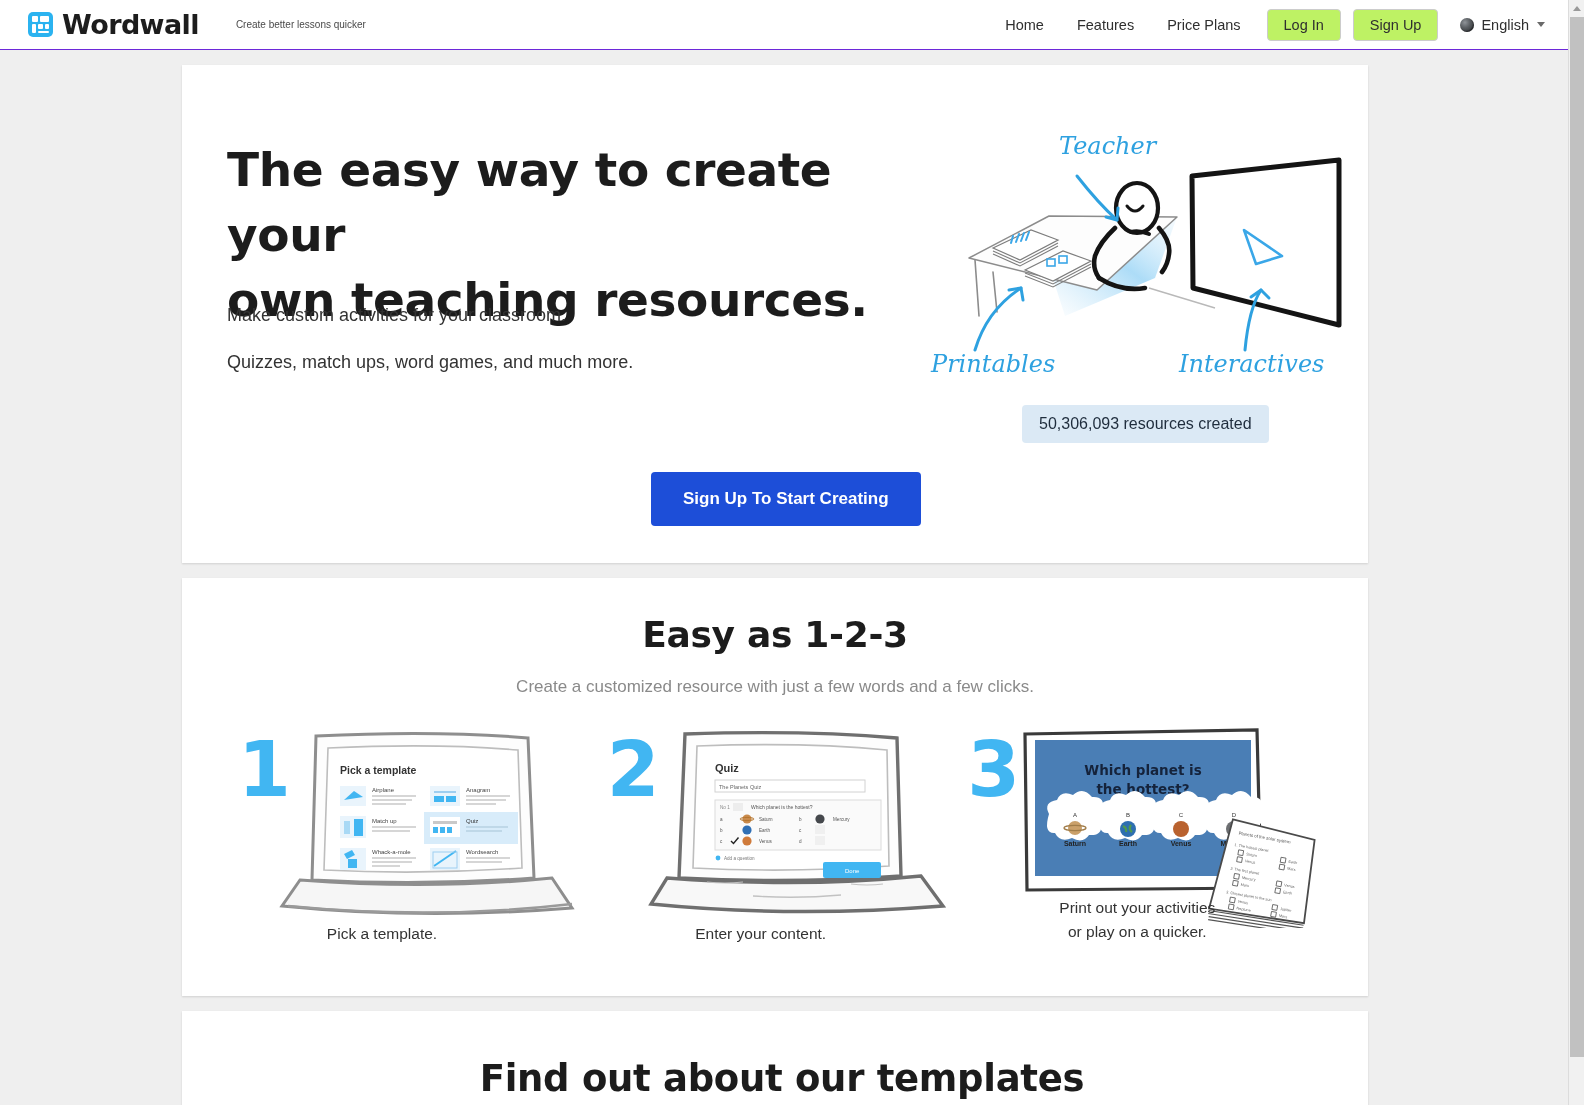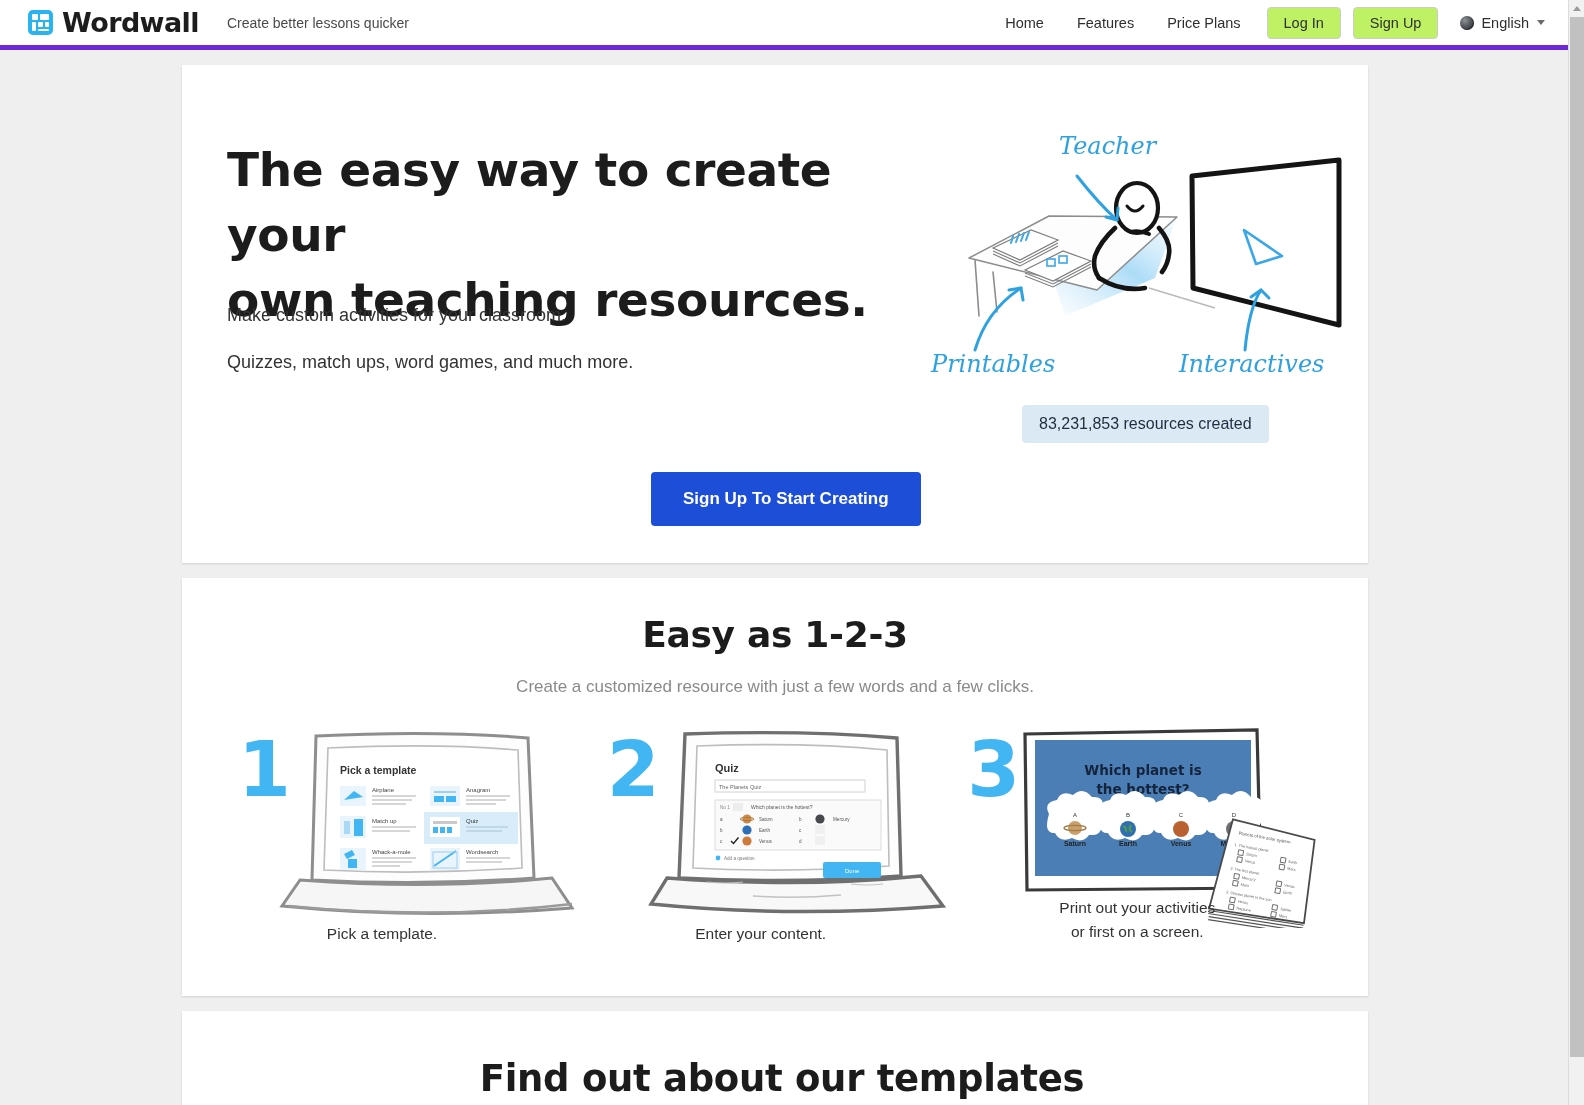--- a/index.html
+++ b/index.html
@@ -8,21 +8,21 @@
     overflow: hidden;
     background: #efefef;
     font-family: "Liberation Sans", sans-serif;
     -webkit-font-smoothing: antialiased;
   }
   .viewport { position: relative; width: 1584px; height: 1105px; overflow: hidden; }
 
   
   .topbar {
     position: absolute; top: 0; left: 0; width: 1568px; height: 50px;
-    background: #ffffff; border-bottom: 5px solid #6d28d9;
+    background: #ffffff; border-bottom: 1px solid #6d28d9;
     display: flex; align-items: center; z-index: 5;
   }
   .brand { display: flex; align-items: center; margin-left: 28px; cursor: pointer; }
   .logo-mark {
     width: 25px; height: 25px; border-radius: 5px; background: #2bb3f0;
     position: relative; flex: 0 0 auto;
   }
   .logo-mark i {
     position: absolute; background: #ffffff; display: block;
   }
@@ -30,21 +30,21 @@
   .lm2 { left: 12px; top: 4px;  width: 9px; height: 6px; border-radius: 1px; }
   .lm3 { left: 4px;  top: 12px; width: 4px; height: 9px; border-radius: 1px; }
   .lm4 { left: 10px; top: 12px; width: 5px; height: 5px; border-radius: 1px; }
   .lm5 { left: 17px; top: 12px; width: 4px; height: 5px; border-radius: 1px; }
   .lm6 { left: 10px; top: 19px; width: 11px;height: 2px; border-radius: 1px; }
   .brand-name {
     font-size: 27px; font-weight: bold; color: #1d1d1d; margin-left: 9px;
     letter-spacing: -0.6px; font-family: "DejaVu Sans", sans-serif;
   }
   .tagline {
-    margin-left: 28px; font-size: 14px; color: #4a4a4a; font-weight: 400;
+    margin-left: 37px; font-size: 10px; color: #4a4a4a; font-weight: 400;
   }
   .nav-right {
     margin-left: auto; display: flex; align-items: center; padding-right: 23px;
   }
   .nav-link {
     font-size: 14.5px; color: #2f2f2f; margin-right: 33px; cursor: pointer;
     text-decoration: none;
   }
   .nav-link:last-of-type { margin-right: 26px; }
   .btn-outline {
@@ -264,21 +264,21 @@
 
             <path d="M318 230 q4 -42 16 -60" stroke="#2ea1e0" stroke-width="3" fill="none" stroke-linecap="round"></path>
             <path d="M334 170 l-10 7 M334 170 l8 8" stroke="#2ea1e0" stroke-width="3" fill="none" stroke-linecap="round"></path>
 
             <text x="132" y="34" fill="#2ea1e0" font-size="24" font-family="'DejaVu Serif',serif" font-style="italic">Teacher</text>
             <text x="4" y="252" fill="#2ea1e0" font-size="24" font-family="'DejaVu Serif',serif" font-style="italic">Printables</text>
             <text x="252" y="252" fill="#2ea1e0" font-size="24" font-family="'DejaVu Serif',serif" font-style="italic">Interactives</text>
           </svg>
         </div>
 
-        <div class="count-badge">83,231,853 resources created</div>
+        <div class="count-badge">50,306,093 resources created</div>
 
         <button class="cta">Sign Up To Start Creating</button>
       </div>
     </section>
 
     <section class="card" id="steps-card">
       <h2 class="steps-title">Easy as 1-2-3</h2>
       <p class="steps-sub">Create a customized resource with just a few words and a few clicks.</p>
 
       <div class="steps-row">
@@ -483,21 +483,21 @@
                   <text x="270" y="179">Jupiter</text>
                   <rect x="262" y="182" width="5" height="5" fill="none" stroke="#555" stroke-width=".8"></rect>
                   <text x="270" y="186">Mars</text>
                 </g>
                 <path d="M200 192 L296 190 M200 195 L296 193 M201 198 L296 196 M201 201 L295 199" stroke="#555" stroke-width="1.2" fill="none"></path>
               </g>
             </svg>
           </div>
           <div class="step-cap">
             <span>Print out your activities</span><br>
-            <span>or first on a screen.</span>
+            <span>or play on a quicker.</span>
           </div>
         </div>
 
       </div>
     </section>
 
     <section class="card" id="templates-card">
       <h2 class="tpl-title">Find out about our templates</h2>
     </section>
 

